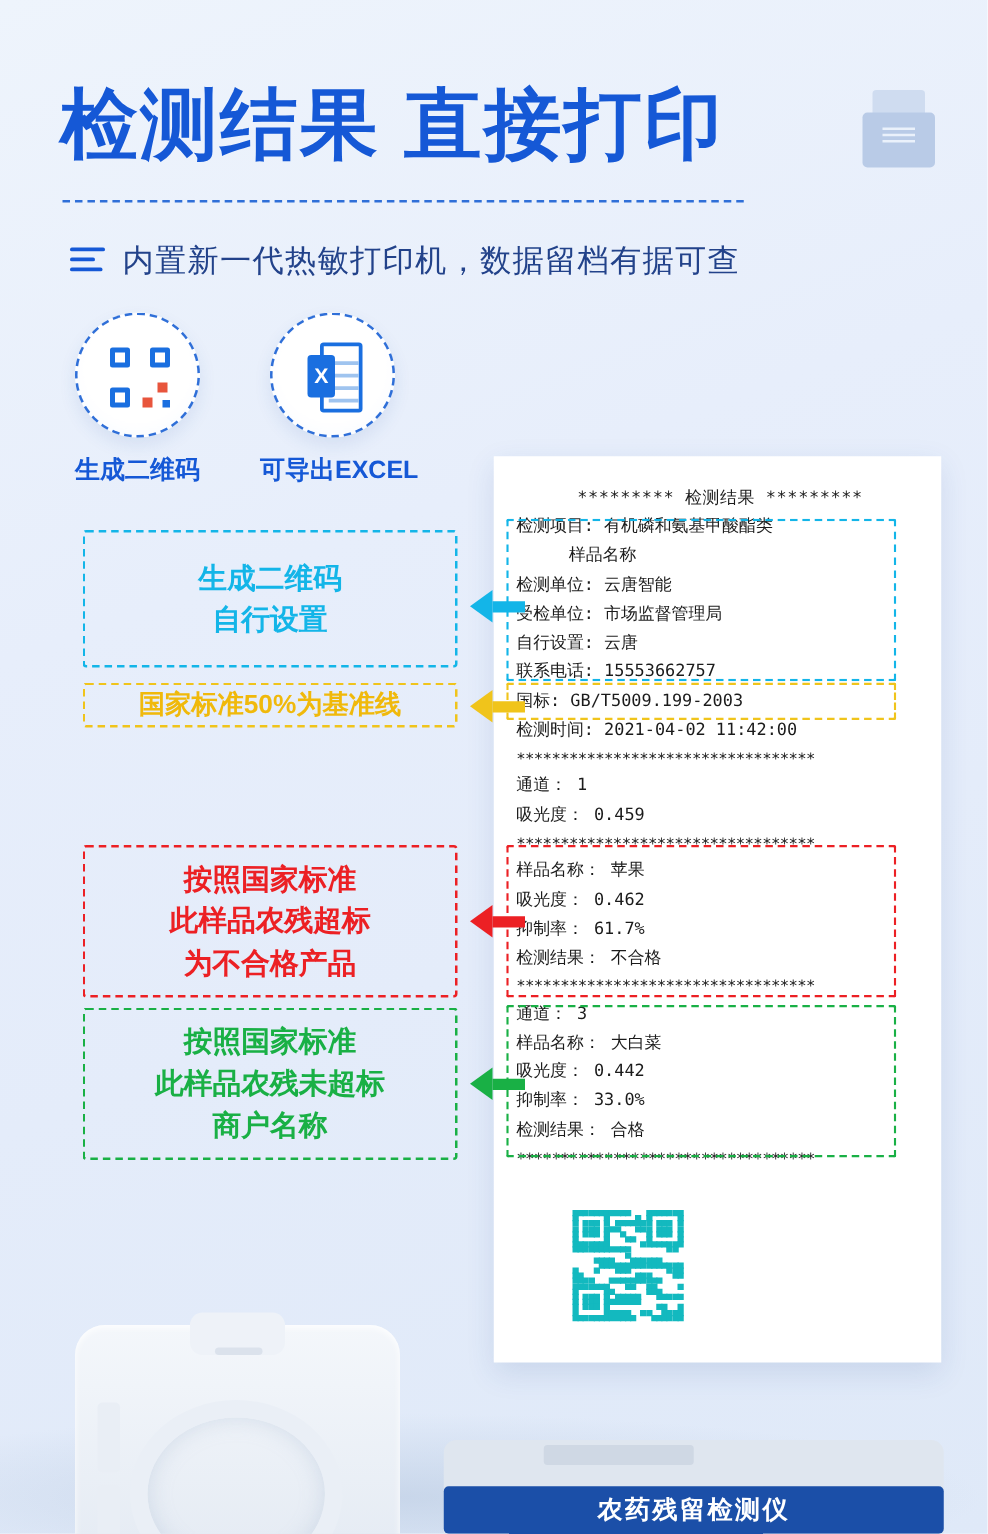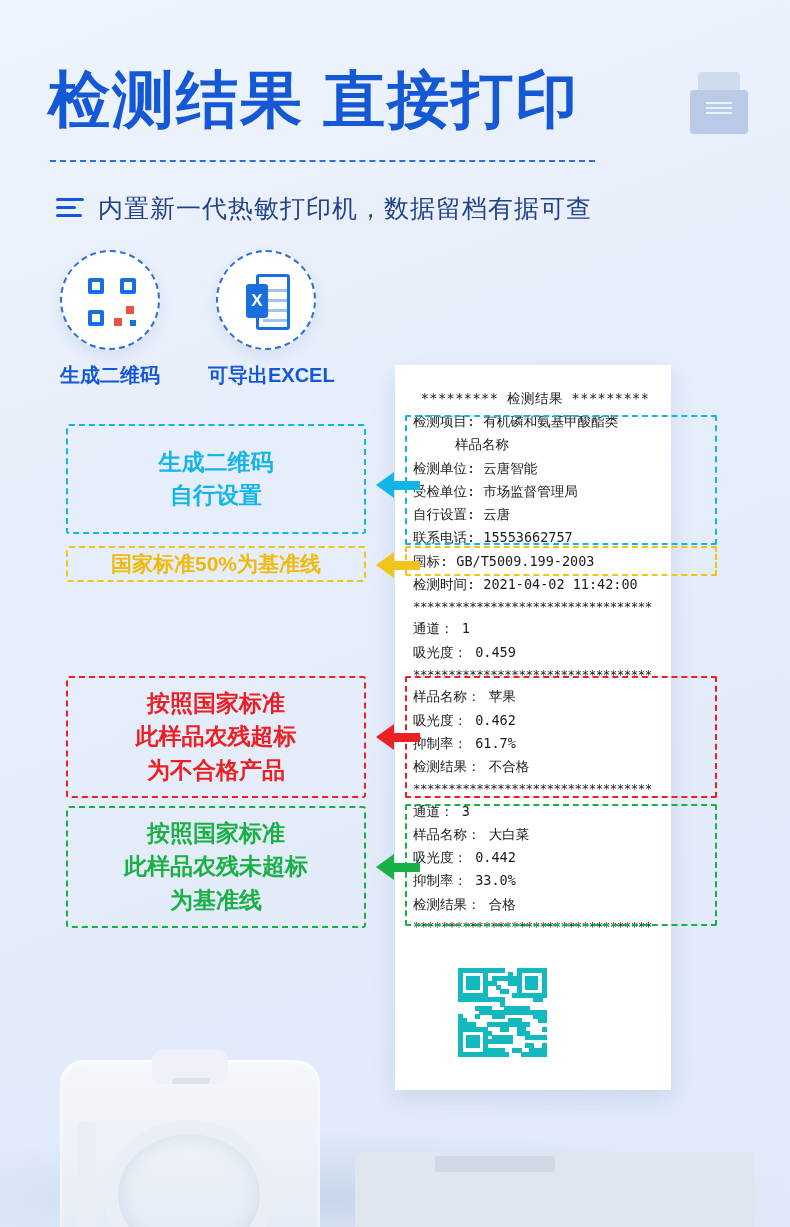--- a/index.html
+++ b/index.html
@@ -98,21 +98,21 @@
   }
   .xls-glyph .tab {
     position: absolute; left: 0; top: 10px; width: 22px; height: 34px;
     background: #1a6fe0; border-radius: 3px; color: #fff;
     font-size: 17px; font-weight: bold; line-height: 34px; text-align: center;
   }
 
   
   .receipt {
     position: absolute; left: 395px; top: 365px;
-    width: 276px; height: 725px;
+    width: 358px; height: 725px;
     background: #ffffff;
     box-shadow: 0 8px 22px rgba(40,80,150,0.13);
     font-family: "DejaVu Sans Mono", monospace;
     font-size: 13.5px; color: #1b1b1b;
     padding: 22px 14px 10px 18px;
     line-height: 1.72;
   }
   .receipt .ctr { text-align: center; letter-spacing: 0.5px; }
   .receipt .sep { letter-spacing: -0.5px; font-size: 12.5px; color: #222; }
   .receipt .ind { padding-left: 42px; }
@@ -612,21 +612,21 @@
     <div>国家标准50%为基准线</div>
   </div>
   <div class="anno" id="anno-fail">
     <div>按照国家标准</div>
     <div>此样品农残超标</div>
     <div>为不合格产品</div>
   </div>
   <div class="anno" id="anno-pass">
     <div>按照国家标准</div>
     <div>此样品农残未超标</div>
-    <div>为基准线</div>
+    <div>商户名称</div>
   </div>
 
   <div class="arrow" id="arr-info">
     <div class="head"></div>
       <div class="shaft"></div>
   </div>
   <div class="arrow" id="arr-gb">
     <div class="head"></div>
       <div class="shaft"></div>
   </div>
@@ -642,15 +642,16 @@
   <div class="shadow-blob"></div>
   <div class="device">
     <div class="tab"></div>
     <div class="slot"></div>
     <div class="ring"></div>
     <div class="bar b1"></div>
     <div class="bar b2"></div>
   </div>
   <div class="base">
     <div class="tape"></div>
+    <div class="panel">农药残留检测仪</div>
   </div>
 
 </div>
 
 </body></html>

